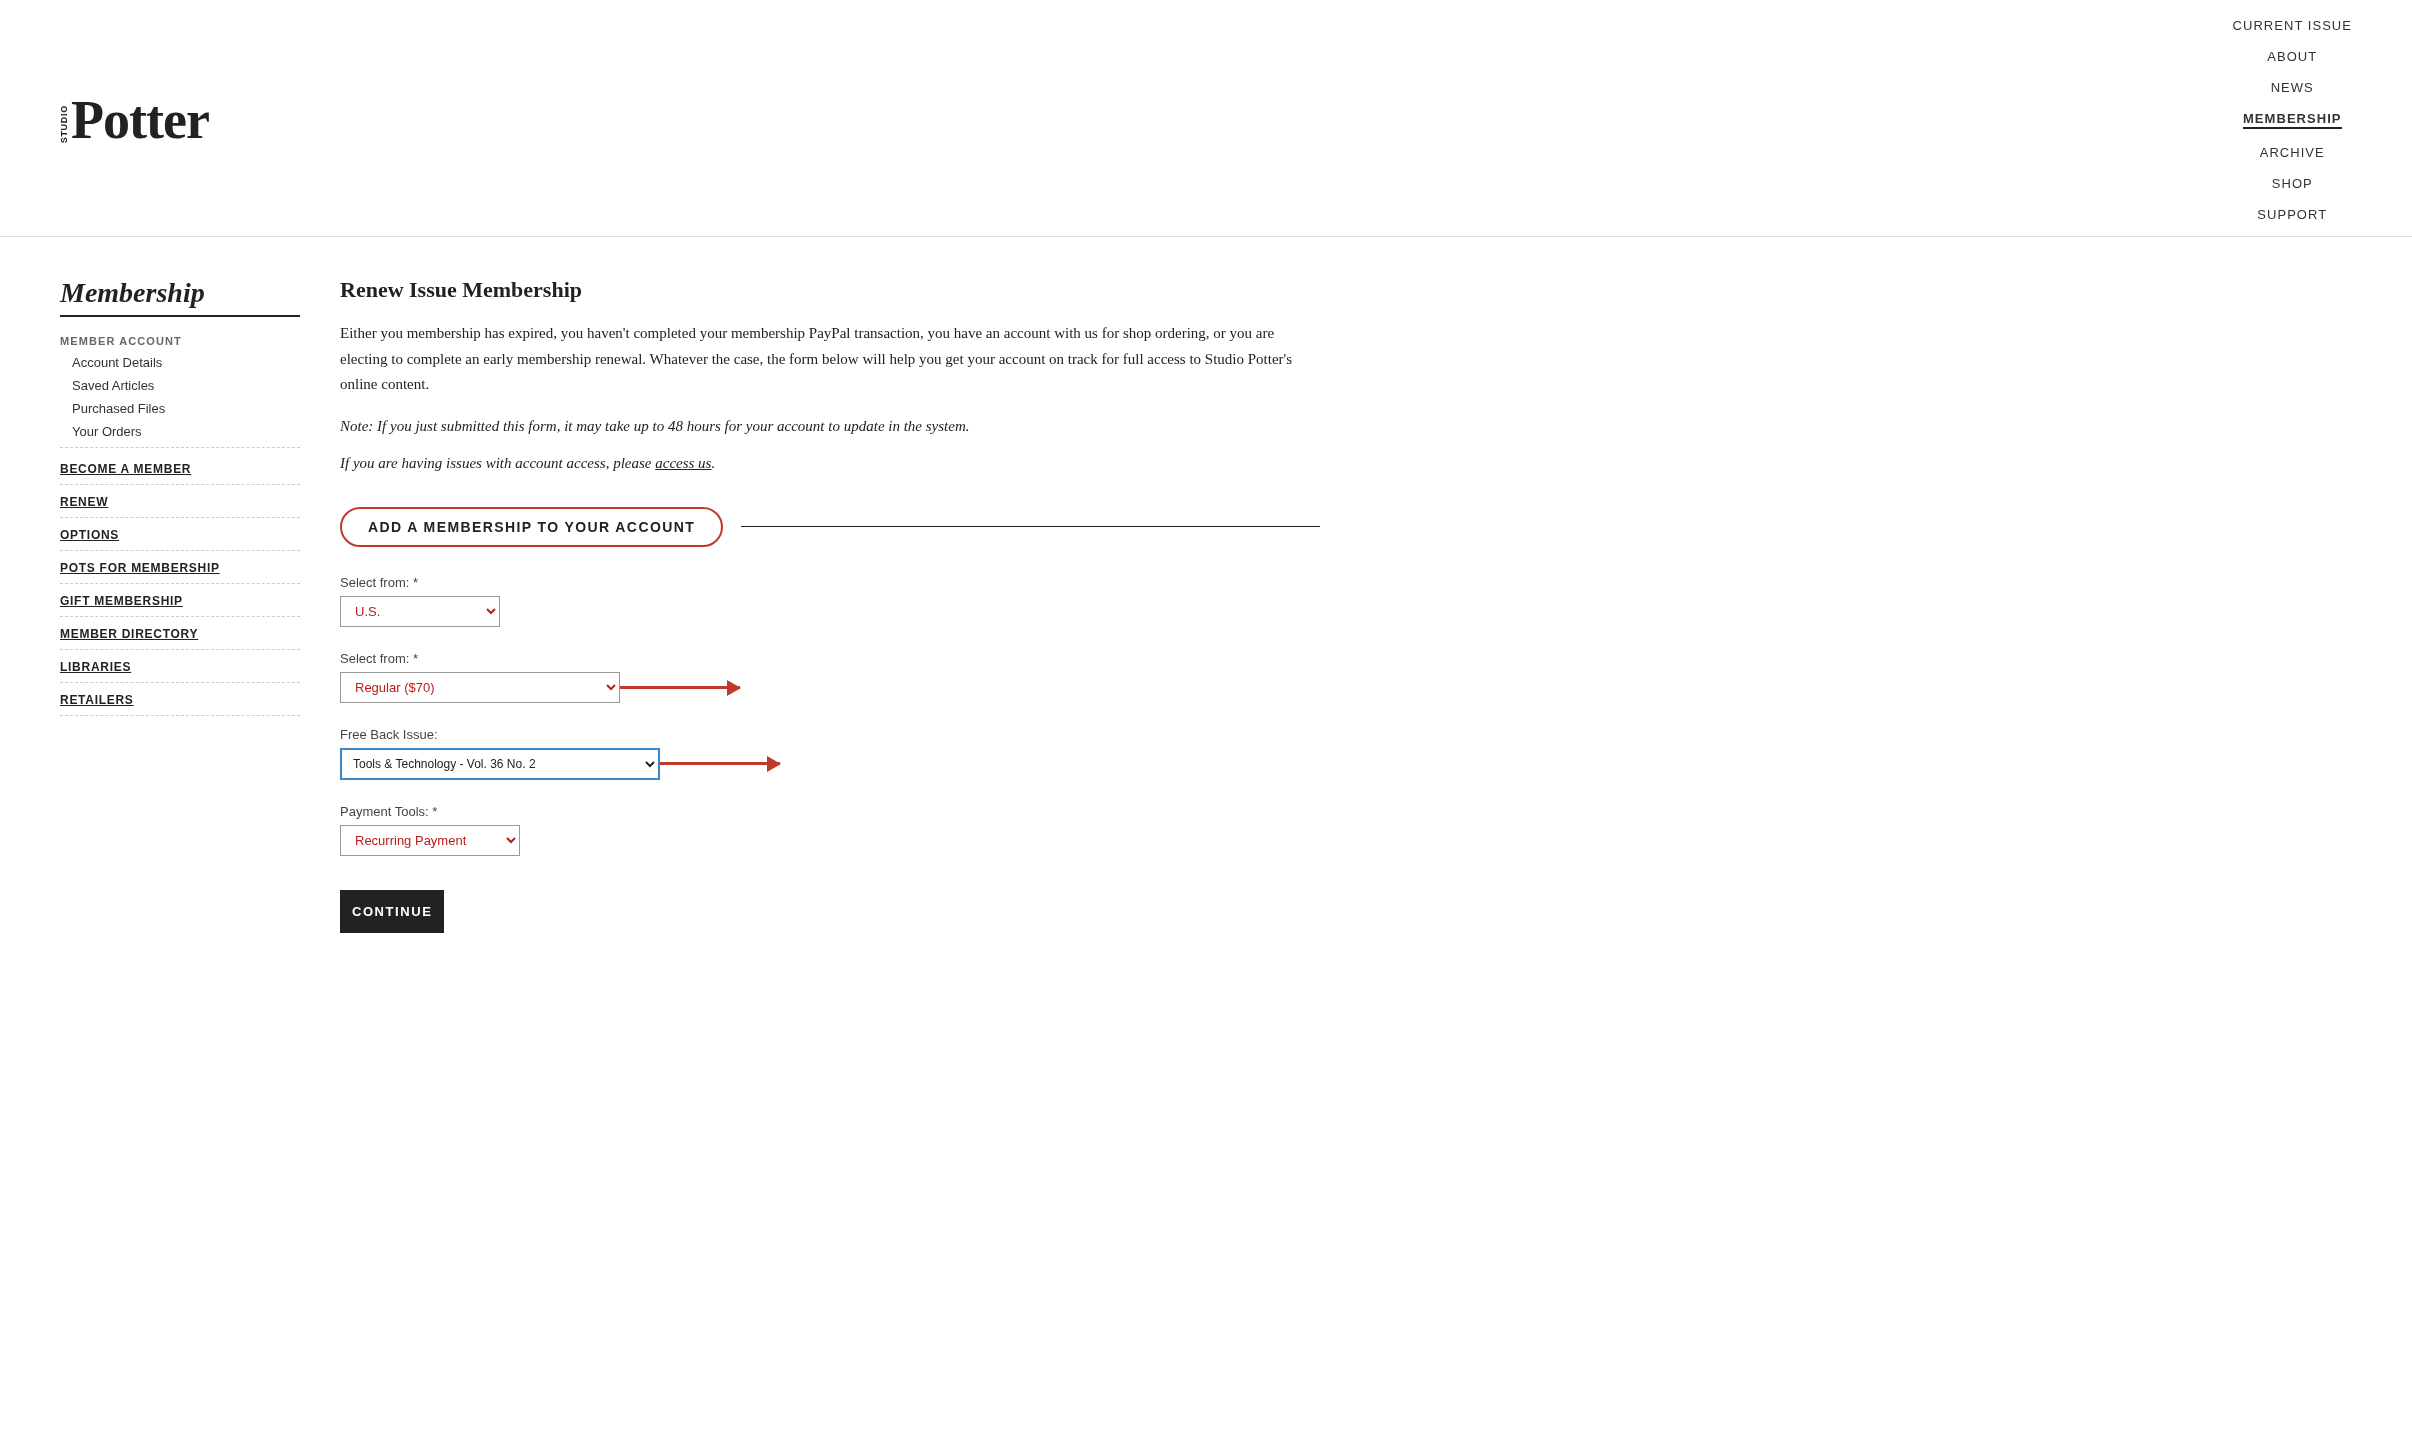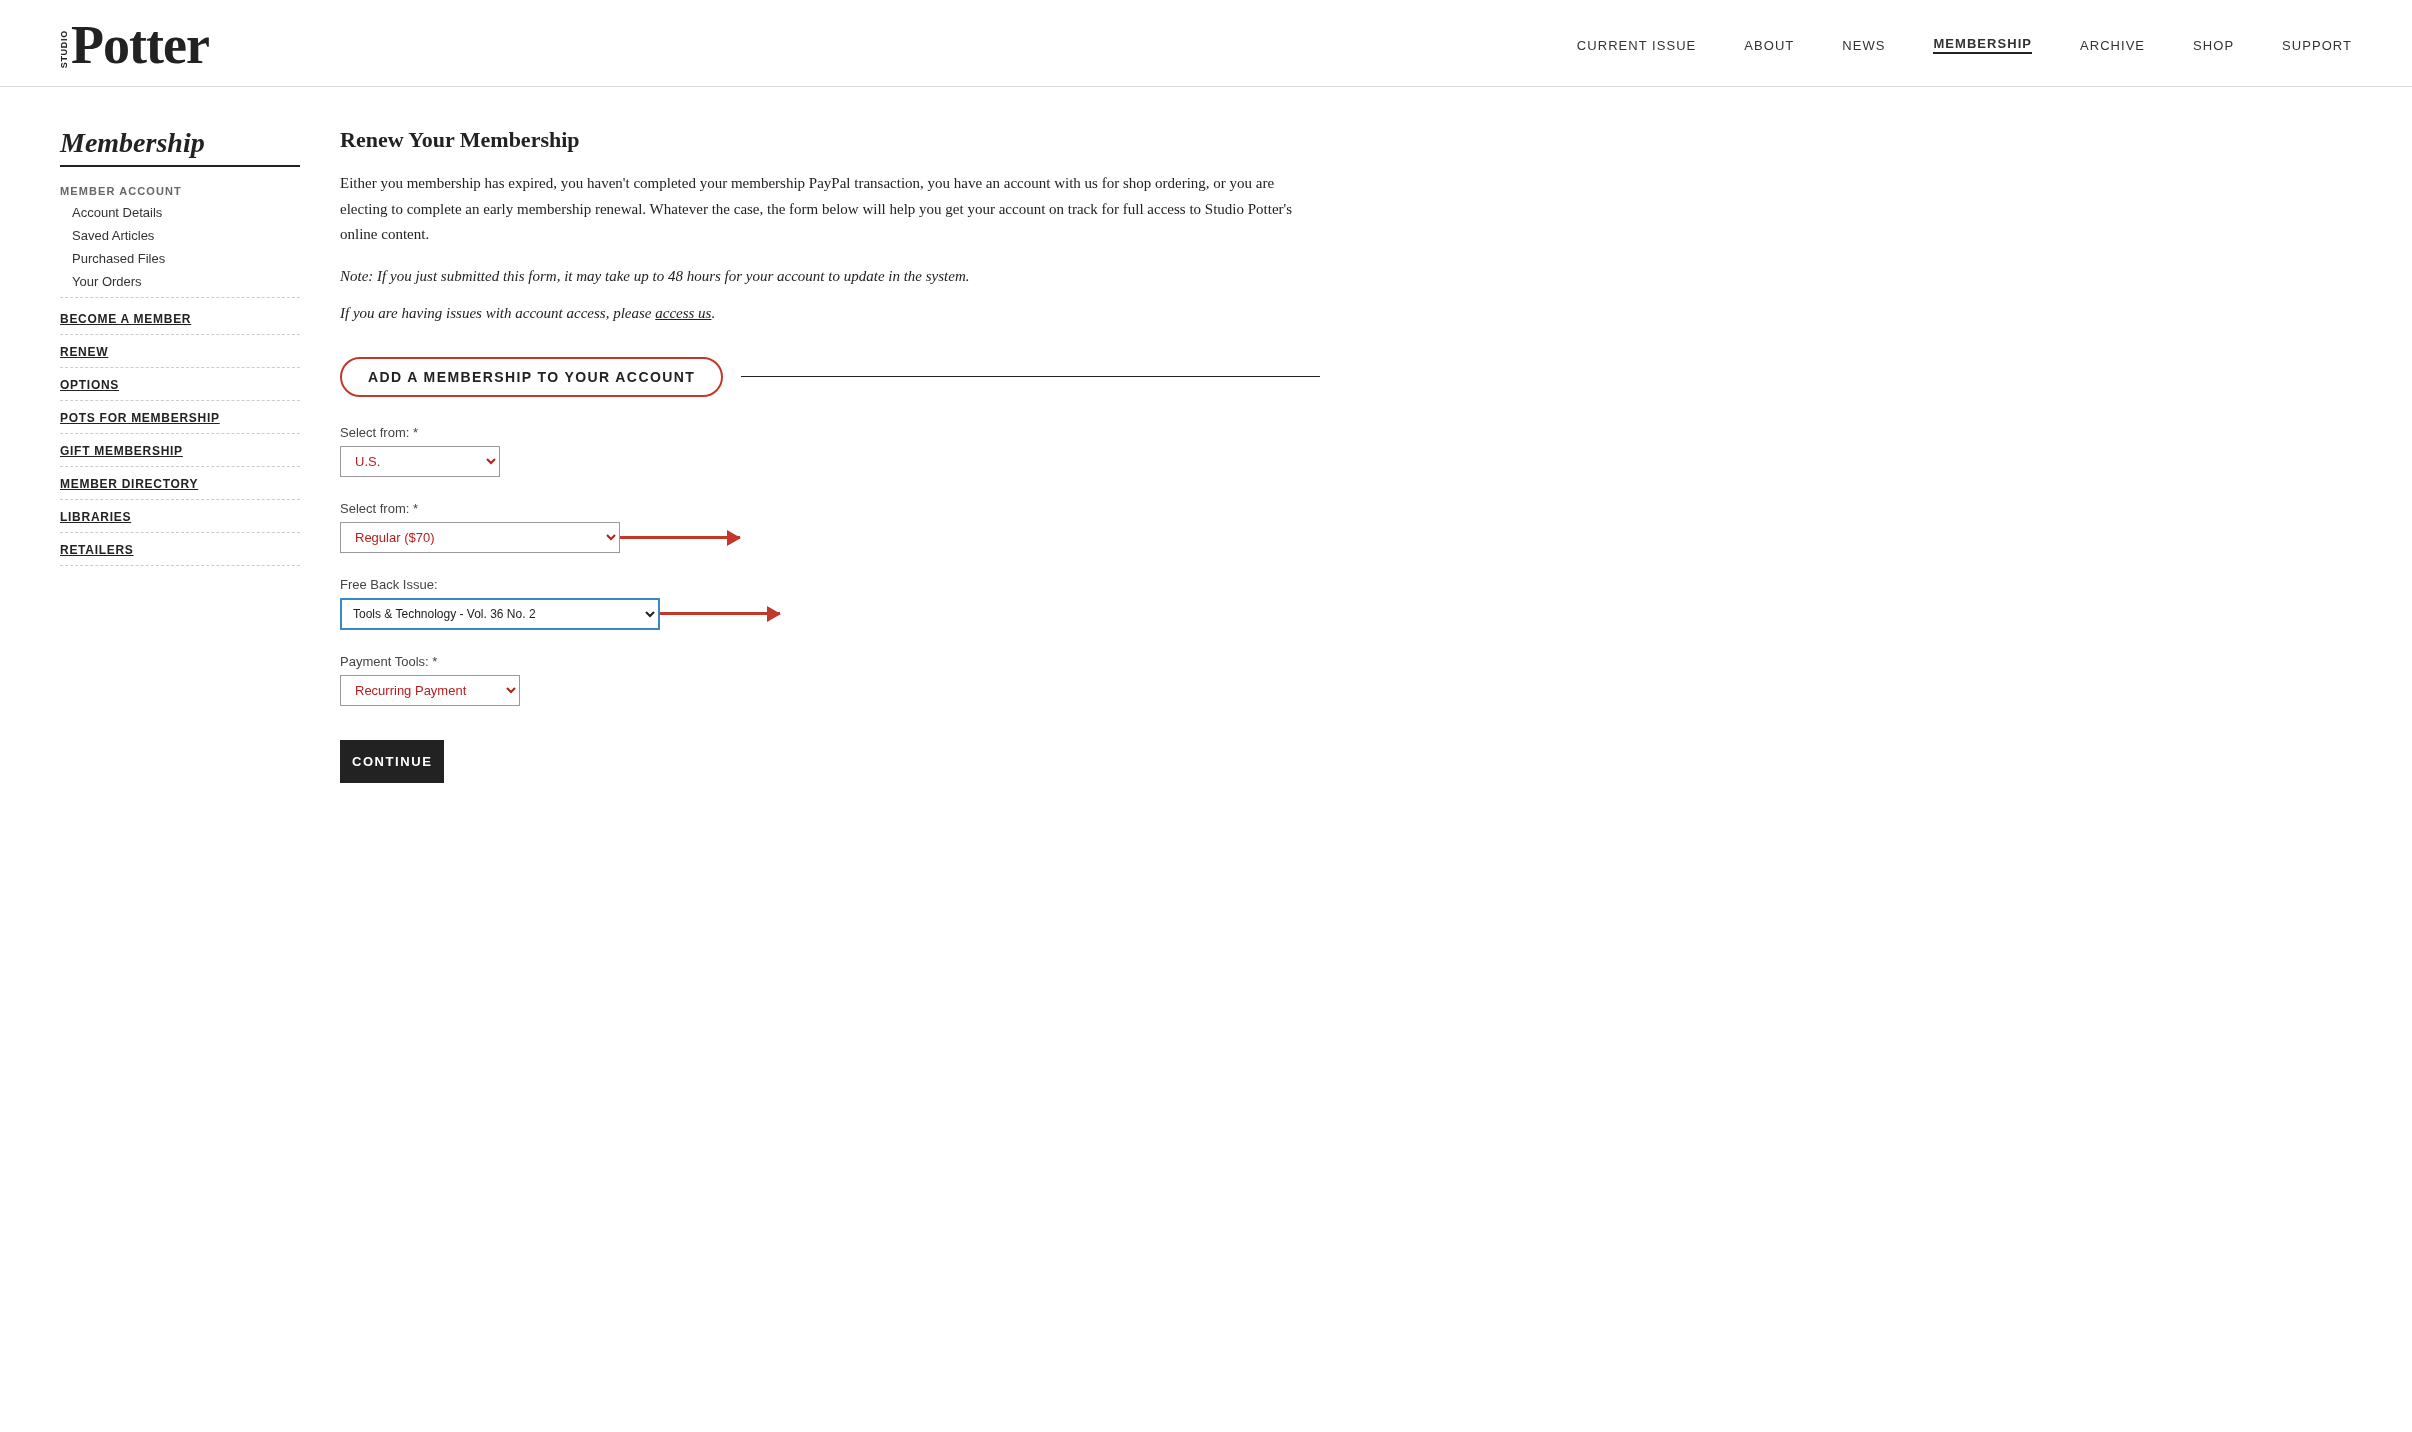--- a/index.html
+++ b/index.html
@@ -3,21 +3,21 @@
   <meta charset="utf-8">
   <style>
     * { box-sizing: border-box; margin: 0; padding: 0; }
     body { font-family: Georgia, 'Times New Roman', serif; background: #fff; color: #222; font-size: 16px; }
 
     
     .header { display: flex; align-items: center; justify-content: space-between; padding: 18px 60px 14px 60px; border-bottom: 1px solid #ddd; }
     .logo { display: flex; align-items: flex-end; gap: 0; }
     .logo-studio { font-size: 9px; font-family: Arial, sans-serif; font-weight: 700; letter-spacing: 0.08em; text-transform: uppercase; line-height: 1; margin-bottom: 4px; writing-mode: vertical-rl; transform: rotate(180deg); margin-right: 2px; }
     .logo-potter { font-size: 54px; font-weight: 900; font-family: Georgia, serif; line-height: 1; letter-spacing: -1px; }
-    nav { display: flex; align-items: center; gap: 48px; }
+    nav { display: flex; align-items: center; gap: 16px; flex-direction: column; }
     nav a { text-decoration: none; color: #333; font-family: Arial, sans-serif; font-size: 13px; letter-spacing: 0.08em; text-transform: uppercase; font-weight: 400; }
     nav a.active { font-weight: 700; border-bottom: 2px solid #222; padding-bottom: 1px; }
 
     
     .layout { display: flex; padding: 40px 60px; gap: 40px; max-width: 1400px; }
 
     
     .sidebar { width: 240px; flex-shrink: 0; }
     .sidebar-title { font-family: Georgia, serif; font-size: 28px; font-weight: 700; font-style: italic; border-bottom: 2px solid #222; padding-bottom: 6px; margin-bottom: 18px; }
     .sidebar-section-label { font-family: Arial, sans-serif; font-size: 11px; letter-spacing: 0.1em; text-transform: uppercase; color: #666; font-weight: 600; margin-top: 16px; margin-bottom: 4px; }
@@ -91,21 +91,21 @@
     <a href="#" class="sidebar-link">OPTIONS</a>
     <a href="#" class="sidebar-link">POTS FOR MEMBERSHIP</a>
     <a href="#" class="sidebar-link">GIFT MEMBERSHIP</a>
     <a href="#" class="sidebar-link">MEMBER DIRECTORY</a>
     <a href="#" class="sidebar-link">LIBRARIES</a>
     <a href="#" class="sidebar-link">RETAILERS</a>
   </aside>
 
   <main class="main">
 
-    <div class="page-title">Renew Your Membership</div>
+    <div class="page-title">Renew Issue Membership</div>
 
     <p class="description">Either you membership has expired, you haven't completed your membership PayPal transaction, you have an account with us for shop ordering, or you are electing to complete an early membership renewal.  Whatever the case, the form below will help you get your account on track for full access to Studio Potter's online content.</p>
 
     <p class="note-italic">Note: If you just submitted this form, it may take up to 48 hours for your account to update in the system.</p>
 
     <p class="contact-line">
       <span>If you are having issues with account access, please </span><a href="#" class="contact-link">access us</a><span>.</span>
     </p>
 
     <div class="section-header">

